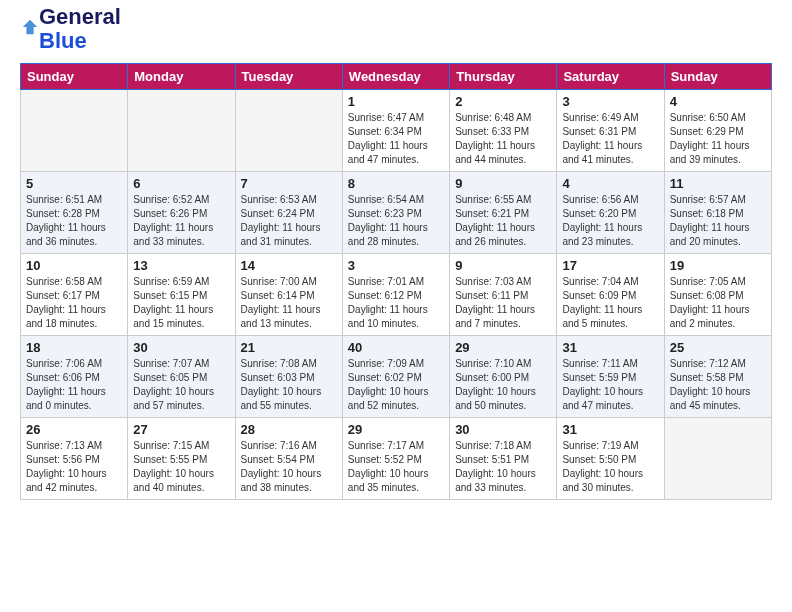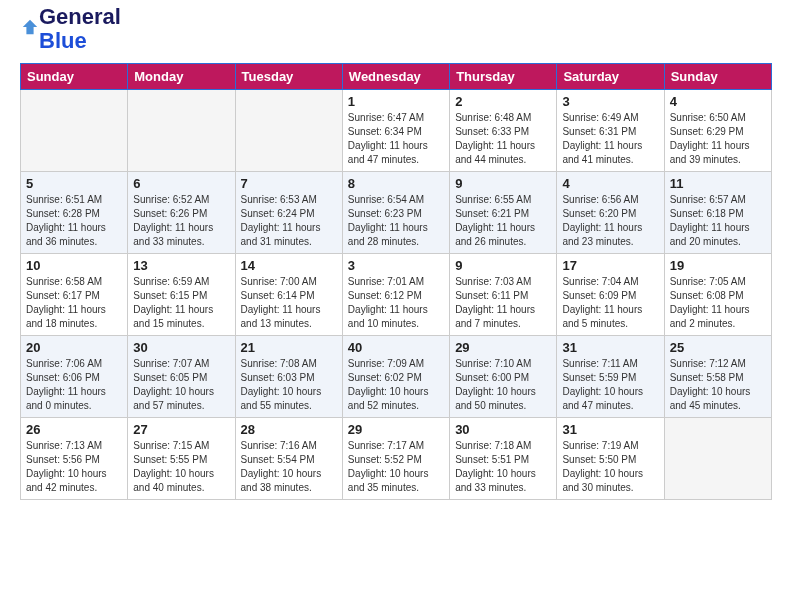--- a/index.html
+++ b/index.html
@@ -203,21 +203,21 @@
             <div class="day-num">17</div>
             <div class="day-info">Sunrise: 7:04 AM<br>Sunset: 6:09 PM<br>Daylight: 11 hours and 5 minutes.</div>
           </td>
           <td>
             <div class="day-num">19</div>
             <div class="day-info">Sunrise: 7:05 AM<br>Sunset: 6:08 PM<br>Daylight: 11 hours and 2 minutes.</div>
           </td>
         </tr>
         <tr class="row-shade">
           <td>
-            <div class="day-num">20</div>
+            <div class="day-num">18</div>
             <div class="day-info">Sunrise: 7:06 AM<br>Sunset: 6:06 PM<br>Daylight: 11 hours and 0 minutes.</div>
           </td>
           <td>
             <div class="day-num">30</div>
             <div class="day-info">Sunrise: 7:07 AM<br>Sunset: 6:05 PM<br>Daylight: 10 hours and 57 minutes.</div>
           </td>
           <td>
             <div class="day-num">21</div>
             <div class="day-info">Sunrise: 7:08 AM<br>Sunset: 6:03 PM<br>Daylight: 10 hours and 55 minutes.</div>
           </td>

